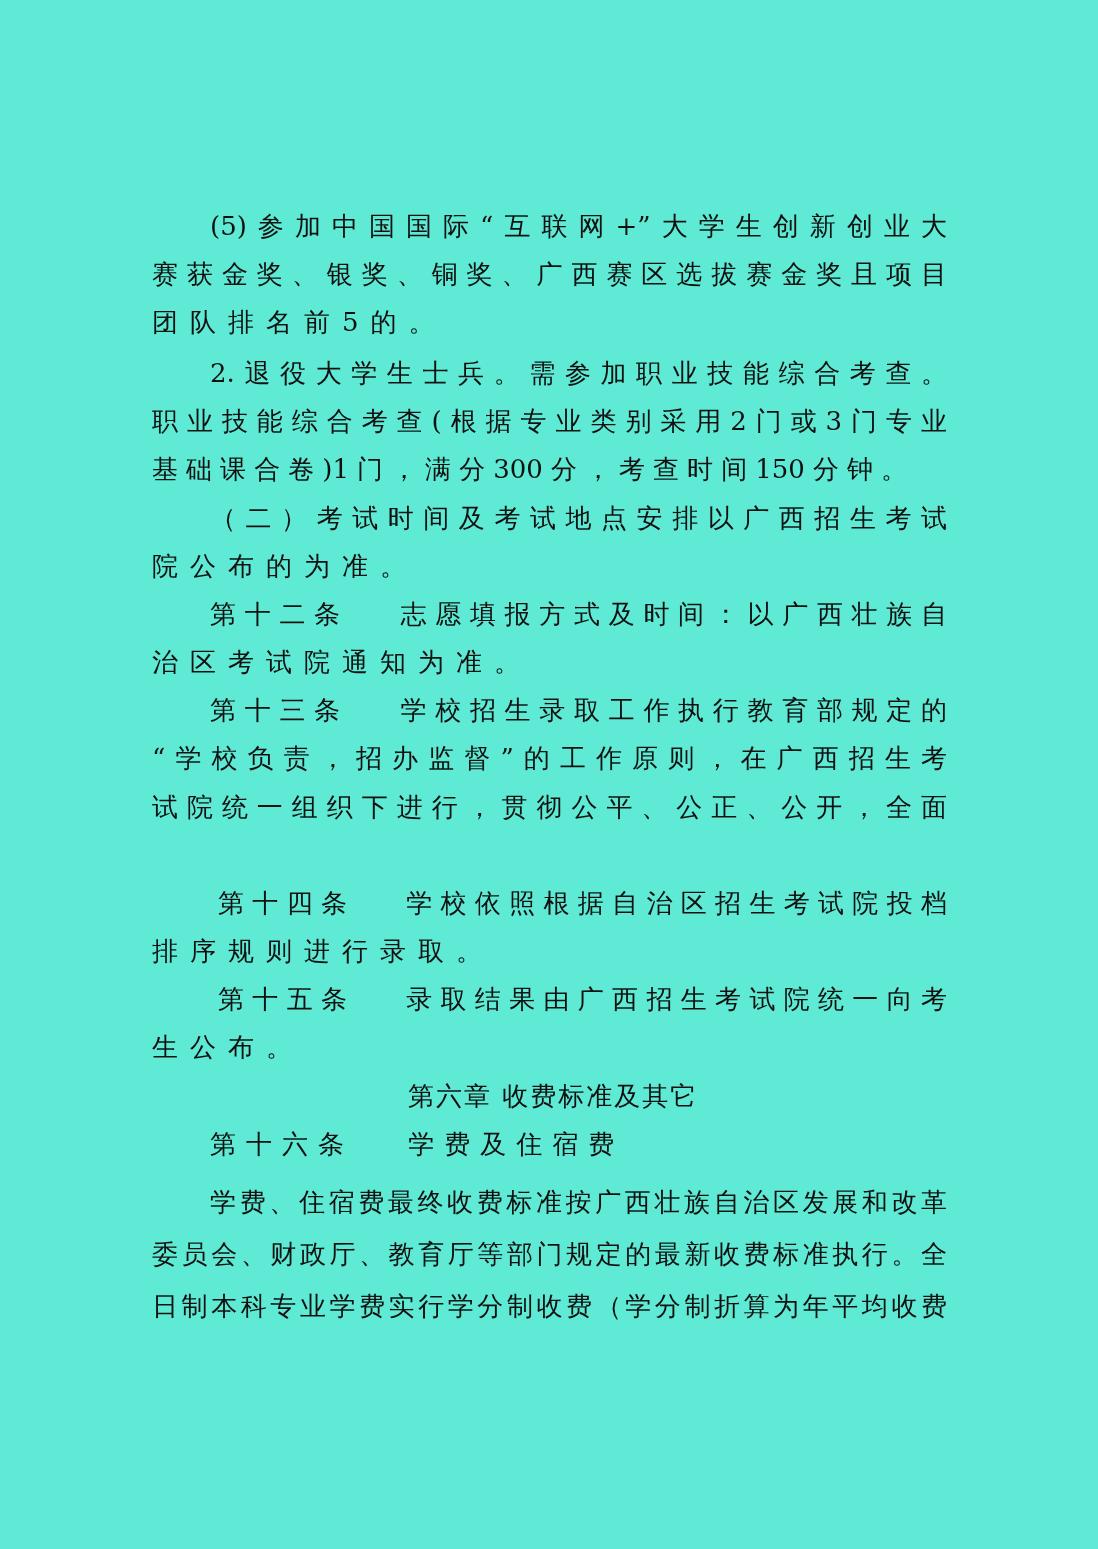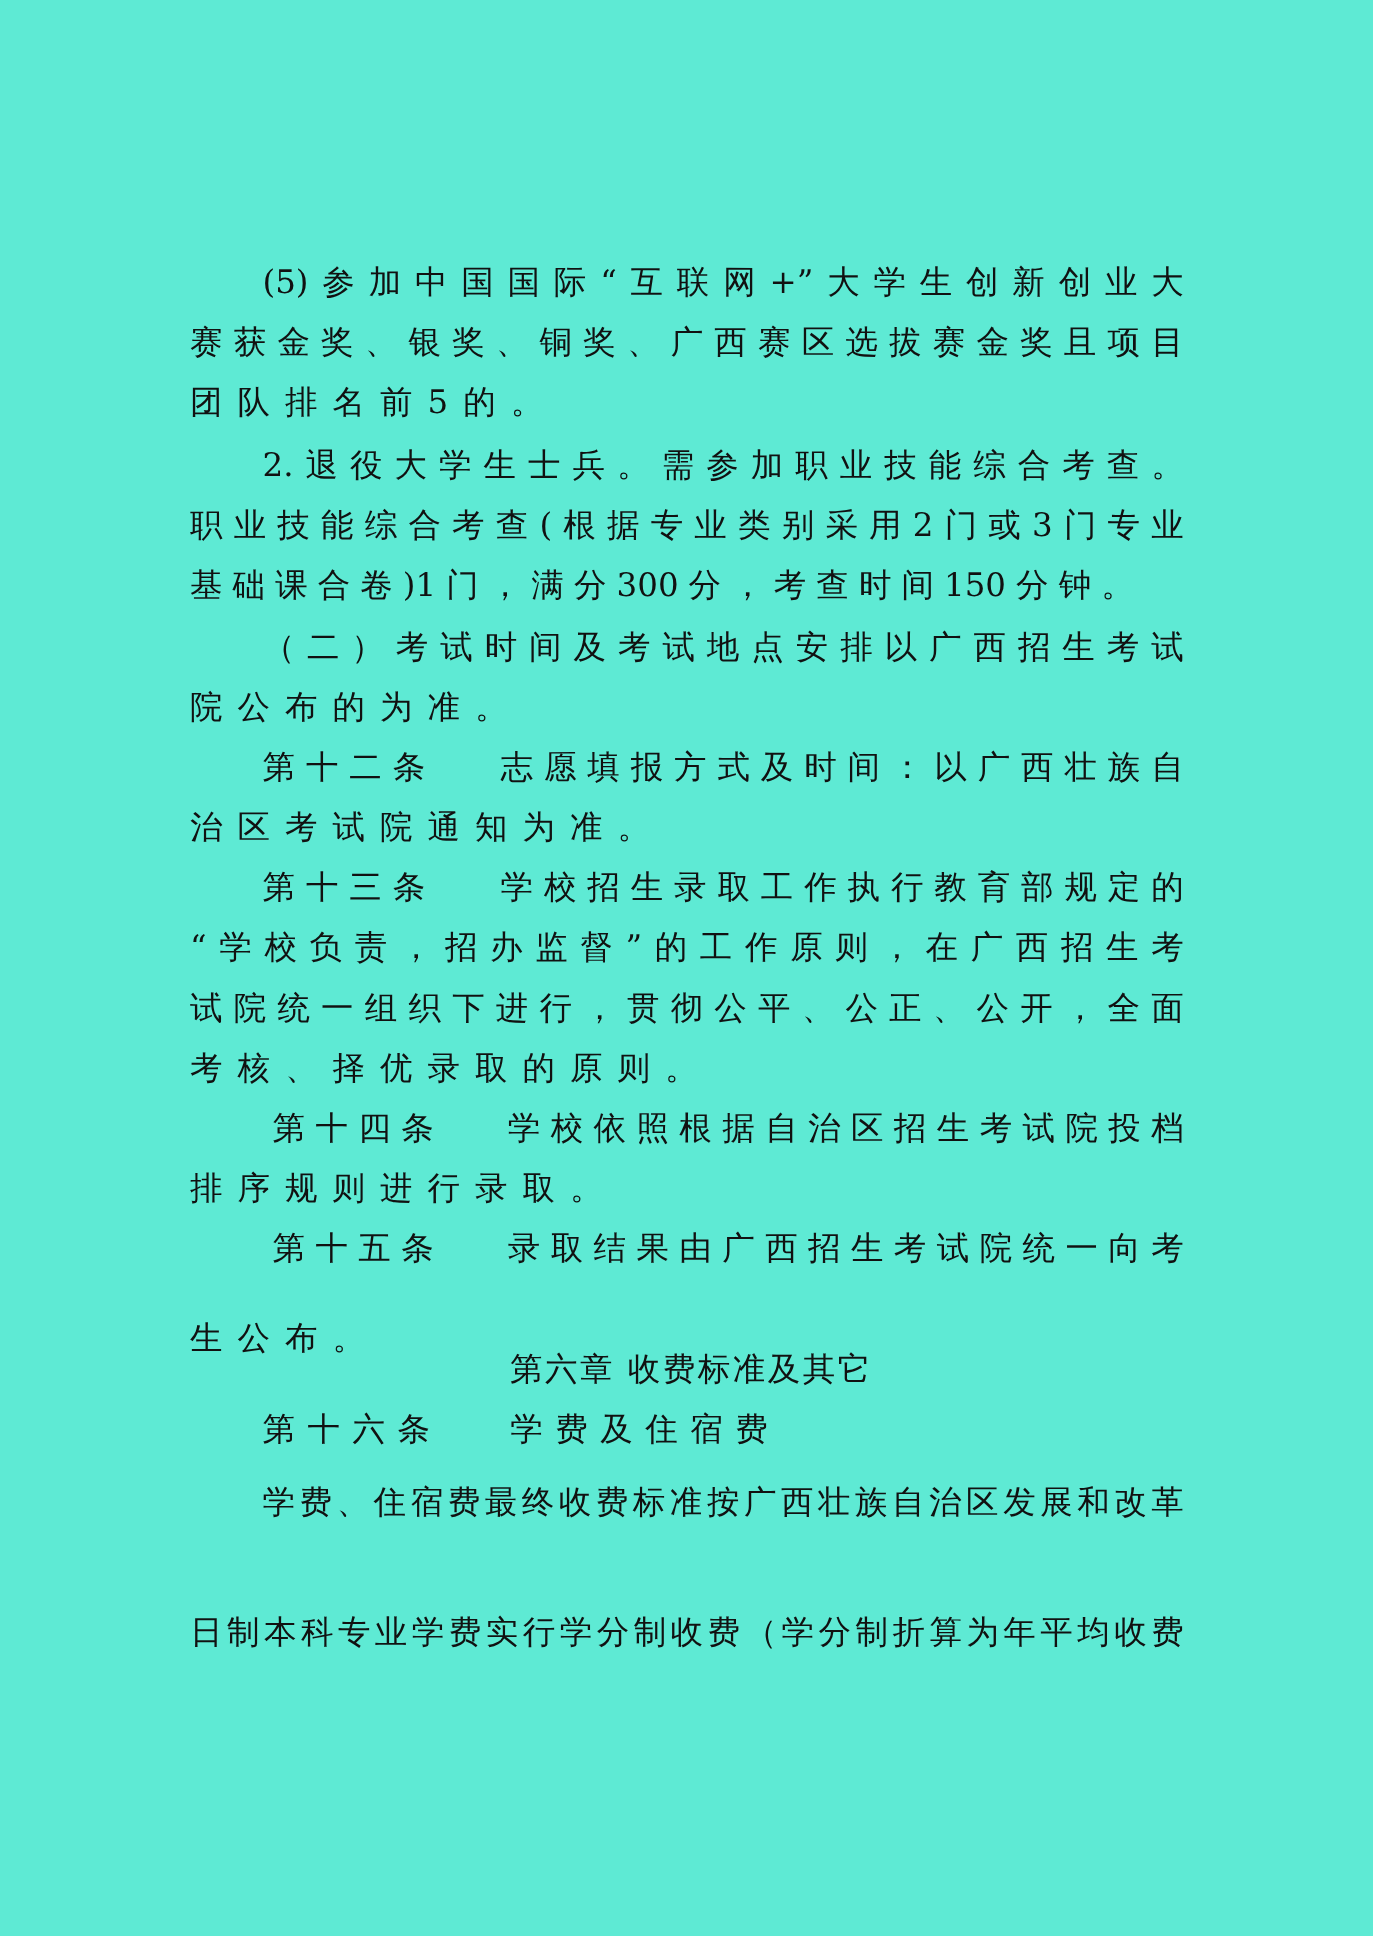--- a/index.html
+++ b/index.html
@@ -38,28 +38,28 @@
 
   <div class="line indent" style="top:498px">（二）考试时间及考试地点安排以广西招生考试</div>
   <div class="line last" style="top:546px; letter-spacing:12px;">院公布的为准。</div>
 
   <div class="line indent" style="top:594px">第十二条　 志愿填报方式及时间：以广西壮族自</div>
   <div class="line last" style="top:642px; letter-spacing:12px;">治区考试院通知为准。</div>
 
   <div class="line indent" style="top:690px">第十三条　 学校招生录取工作执行教育部规定的</div>
   <div class="line" style="top:738px">“学校负责，招办监督”的工作原则，在广西招生考</div>
   <div class="line" style="top:787px">试院统一组织下进行，贯彻公平、公正、公开，全面</div>
-  <div class="line last" style="top:835px; letter-spacing:12px;">考核、择优录取的原则。</div>
 
   <div class="line indent2" style="top:883px">第十四条　 学校依照根据自治区招生考试院投档</div>
   <div class="line last" style="top:931px; letter-spacing:12px;">排序规则进行录取。</div>
 
   <div class="line indent2" style="top:979px">第十五条　 录取结果由广西招生考试院统一向考</div>
-  <div class="line last" style="top:1027px; letter-spacing:12px;margin-top:24px;">生公布。</div>
+  <div class="line last" style="top:1027px; letter-spacing:12px;">生公布。</div>
 
   <div class="line heading" style="top:1076px">第六章 收费标准及其它</div>
 
   <div class="line last" style="top:1124px; left:210px; width:400px; letter-spacing:10px;">第十六条　 学费及住宿费</div>
 
   <div class="line indent" style="top:1182px">学费、住宿费最终收费标准按广西壮族自治区发展和改革</div>
+  <div class="line" style="top:1234px">委员会、财政厅、教育厅等部门规定的最新收费标准执行。全</div>
   <div class="line" style="top:1286px">日制本科专业学费实行学分制收费（学分制折算为年平均收费</div>
 
 </div>
 
 </body></html>

